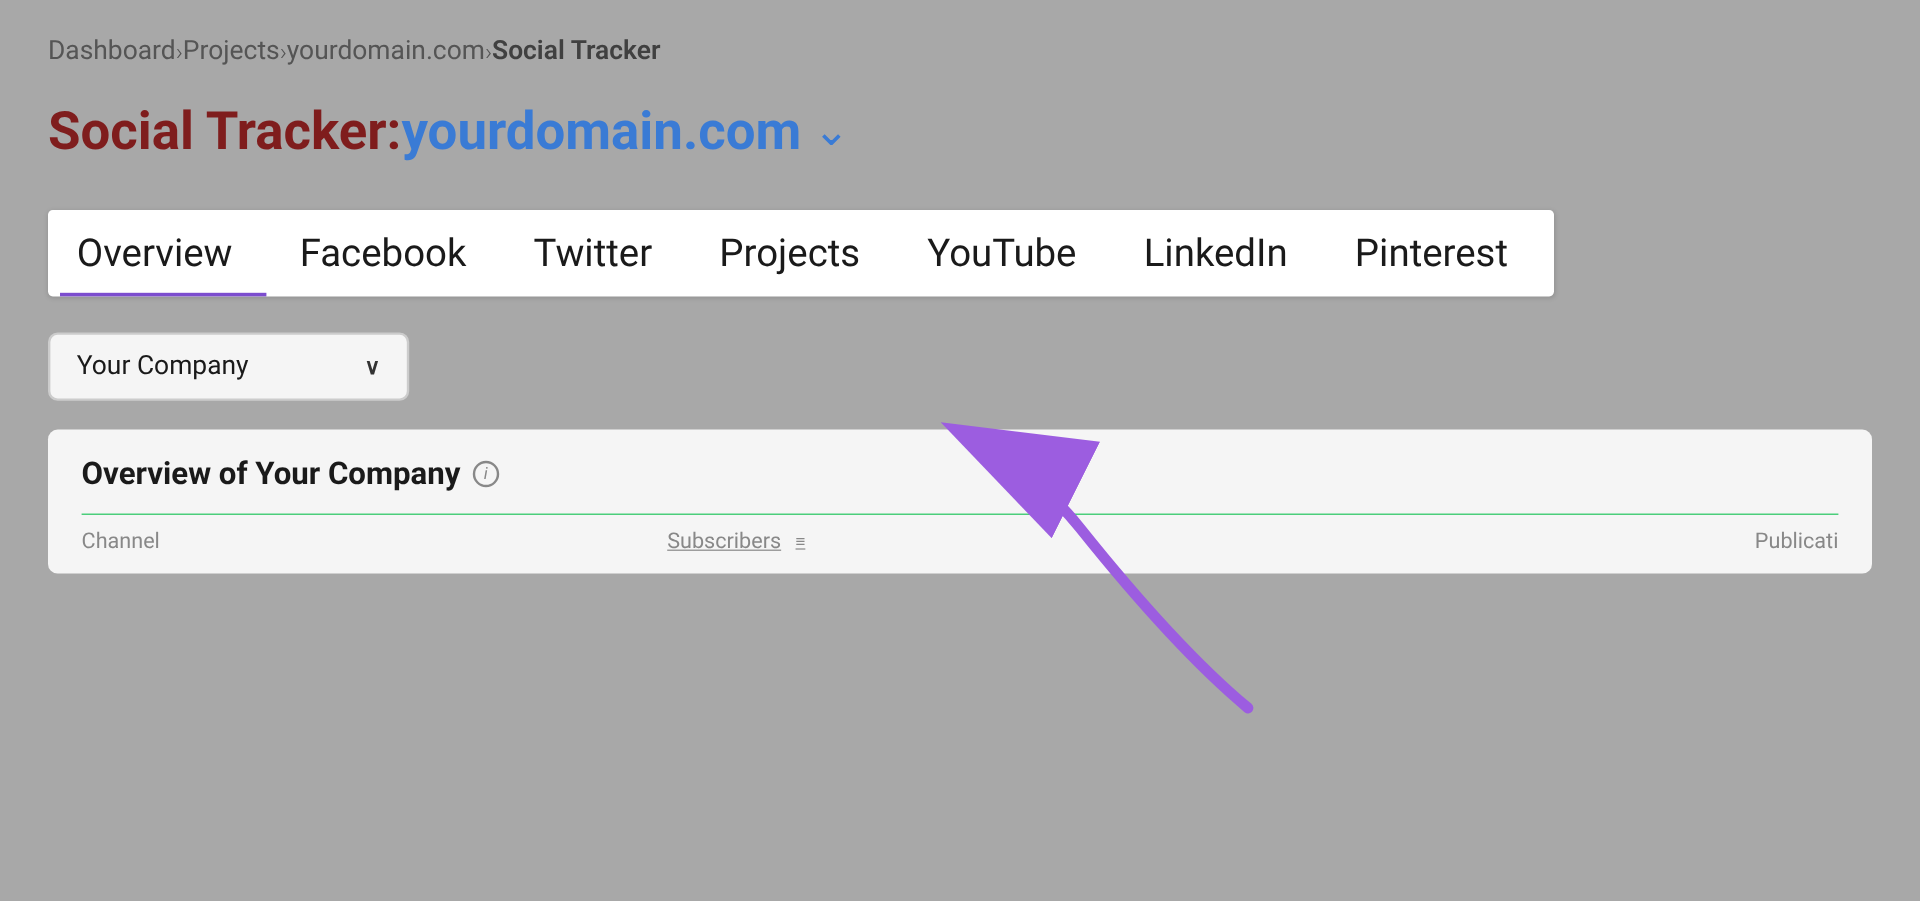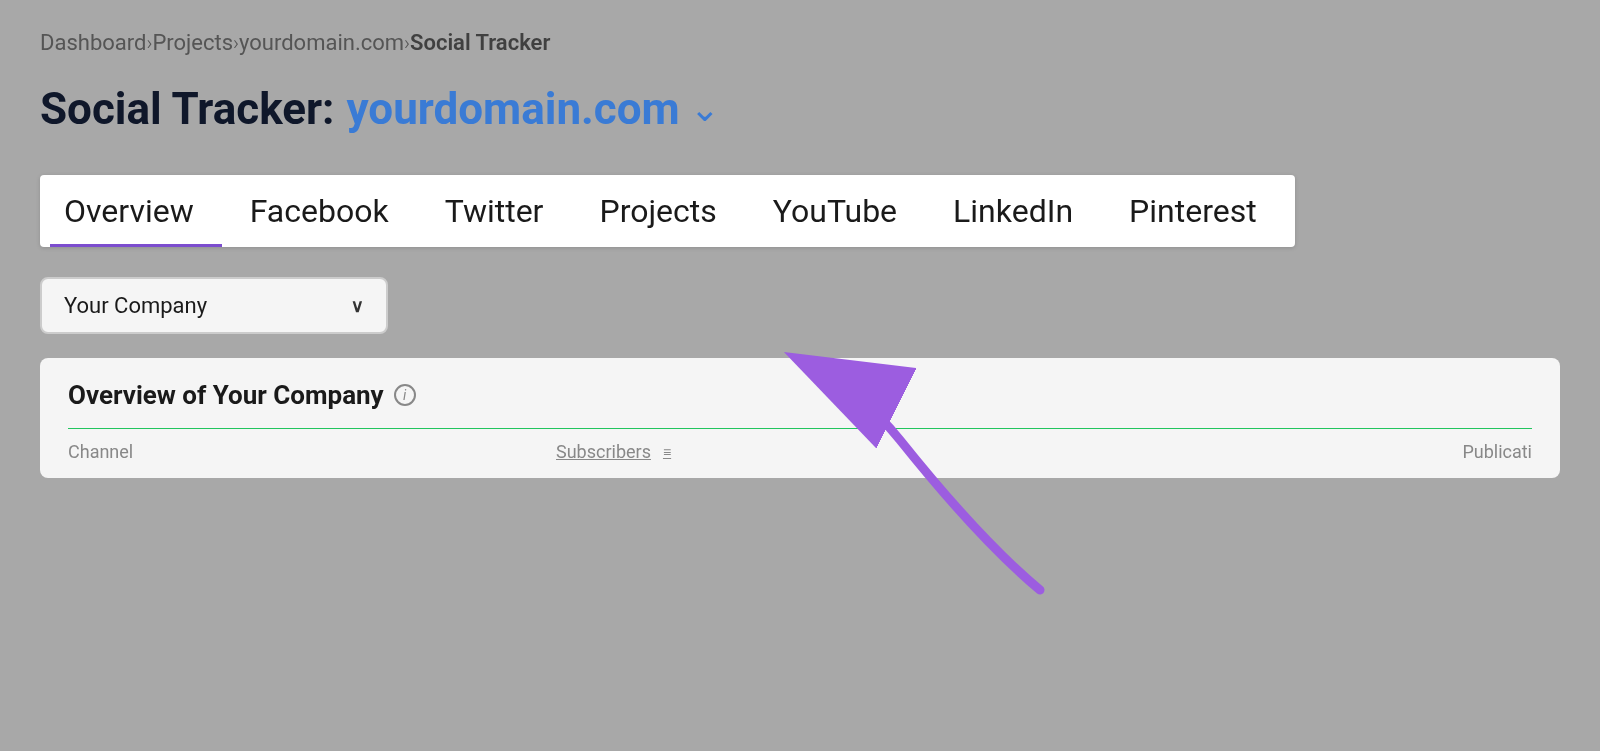--- a/index.html
+++ b/index.html
@@ -54,22 +54,21 @@
     
     .page-title-row {
       display: flex;
       align-items: center;
       margin-bottom: 40px;
     }
 
     .page-title-static {
       font-size: 44px;
       font-weight: 700;
-      color: #0f172a;
-      margin-right: 12px;
+      color: #7f1d1d;
     }
 
     .page-title-domain {
       font-size: 44px;
       font-weight: 700;
       color: #3a7bd5;
     }
 
     .page-title-chevron {
       font-size: 36px;
@@ -123,21 +122,21 @@
 
     
     .company-dropdown {
       background: #f5f5f5;
       border: 2px solid #ccc;
       border-radius: 8px;
       padding: 14px 22px;
       display: flex;
       align-items: center;
       justify-content: space-between;
-      width: 348px;
+      width: 301px;
       cursor: pointer;
       margin-bottom: 24px;
     }
 
     .company-dropdown-text {
       font-size: 22px;
       color: #1a1a1a;
     }
 
     .company-dropdown-arrow {

